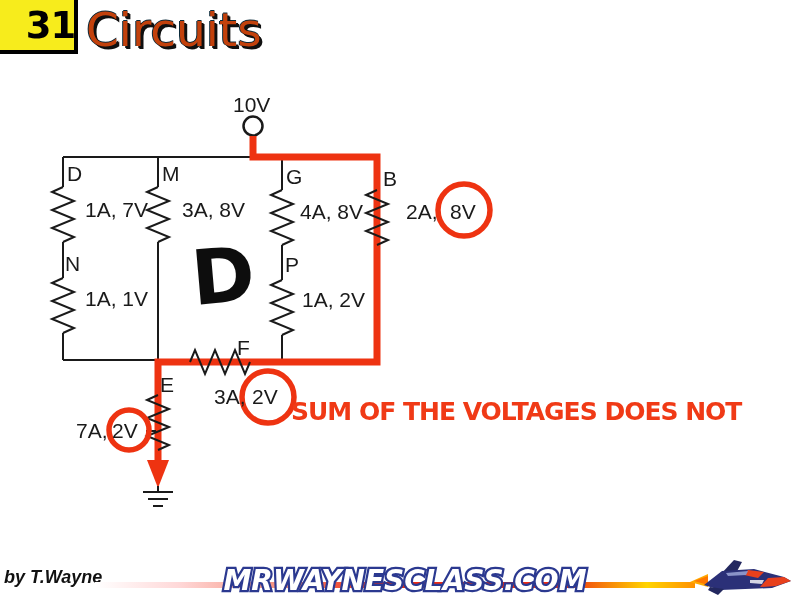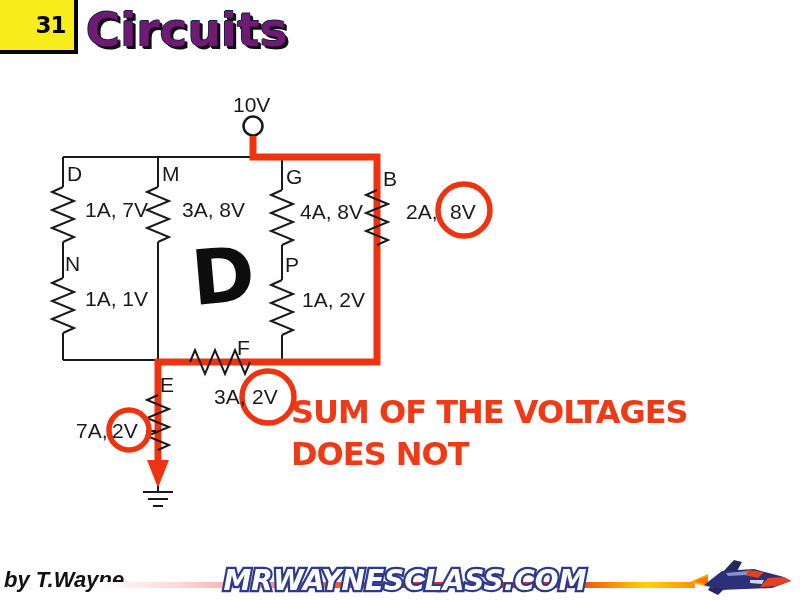--- a/index.html
+++ b/index.html
@@ -7,48 +7,48 @@
     width:800px;height:600px;position:relative;overflow:hidden;
     background:#ffffff;font-family:"Liberation Sans",sans-serif;
   }
   
   .slide-num{
     position:absolute;left:0;top:0;width:74px;height:50px;
     background:#f7ec1c;border-right:4px solid #000;border-bottom:4px solid #000;
     display:flex;align-items:center;justify-content:center;
   }
   .slide-num span{
-    font-family:"DejaVu Sans",sans-serif;font-weight:900;font-size:23px;color:#000;
+    font-family:"DejaVu Sans",sans-serif;font-weight:900;font-size:37px;color:#000;
     letter-spacing:-1px;
     margin-left:27px;
   }
   .title{
     position:absolute;left:86px;top:2px;
-    font-family:"DejaVu Sans",sans-serif;font-weight:700;font-size:47px;
-    color:#701a75;letter-spacing:0px;
+    font-family:"DejaVu Sans",sans-serif;font-weight:400;font-size:47px;
+    color:#c2410c;letter-spacing:0px;
     text-shadow:2px 2px 0 #101010,3px 3px 0 #101010,-1px 0 0 #0a2a3a,0 -1px 0 #0a2a3a;
   }
   
   .circuit-svg{position:absolute;left:0;top:0;width:800px;height:600px;}
   .wire{stroke:#1a1a1a;stroke-width:2;fill:none;}
   .redwire{stroke:#ee3311;stroke-width:7;fill:none;stroke-linejoin:miter;}
   .redcircle{stroke:#ee3311;stroke-width:5.5;fill:none;}
   .lbl{font-family:"Liberation Sans",sans-serif;font-size:21px;fill:#1a1a1a;}
   .bigD{font-family:"DejaVu Sans",sans-serif;font-weight:900;font-size:76px;fill:#0d0d0d;}
   
   .note{
     position:absolute;left:291px;top:391px;width:490px;
-    font-family:"DejaVu Sans",sans-serif;font-weight:900;font-size:32px;
+    font-family:"DejaVu Sans",sans-serif;font-weight:900;font-size:25px;
     line-height:42px;color:#f03a16;text-transform:uppercase;letter-spacing:-1px;
   }
   
   .byline{
     position:absolute;left:4px;top:567px;
     font-family:"Liberation Sans",sans-serif;font-style:italic;font-weight:bold;
-    font-size:22px;color:#111;
+    font-size:18px;color:#111;
   }
   .rule{
     position:absolute;left:95px;top:582px;width:600px;height:6px;
     background:linear-gradient(90deg,#ffffff 0%,#ffd8d8 14%,#f4826a 34%,#ee2b12 47%,#ee2b12 78%,#ffd400 92%,#ff9000 100%);
   }
   .site-svg{position:absolute;left:210px;top:562px;width:390px;height:38px;}
   .site-text{
     font-family:"DejaVu Sans",sans-serif;font-weight:900;font-style:italic;
     font-size:28px;fill:#ffffff;stroke:#2b3990;stroke-width:4.5;
     paint-order:stroke fill;letter-spacing:0px;

